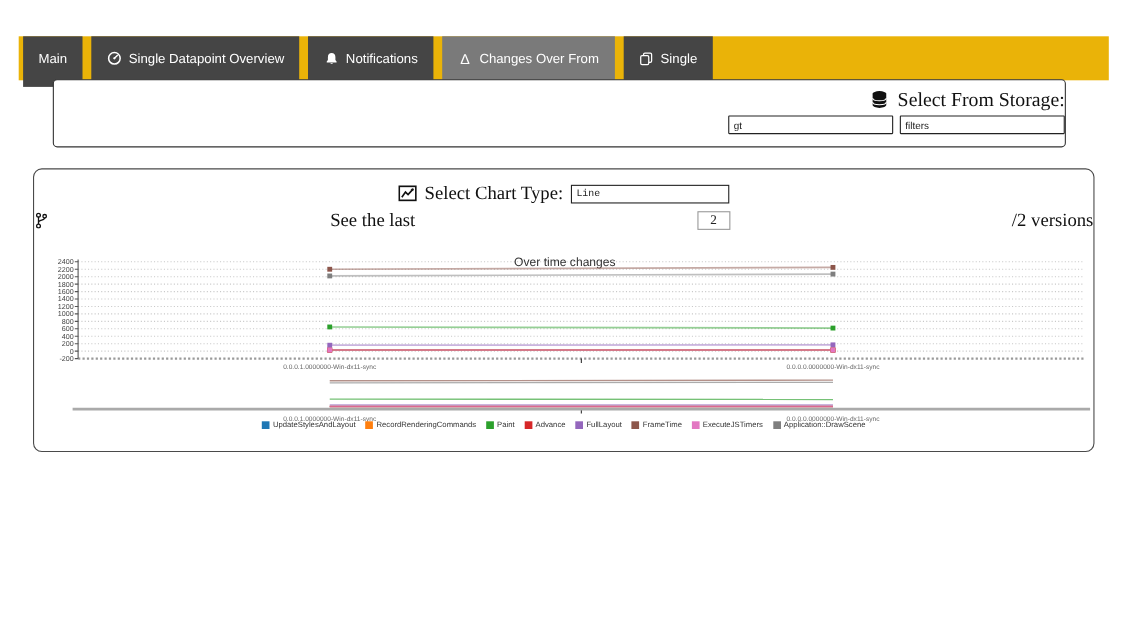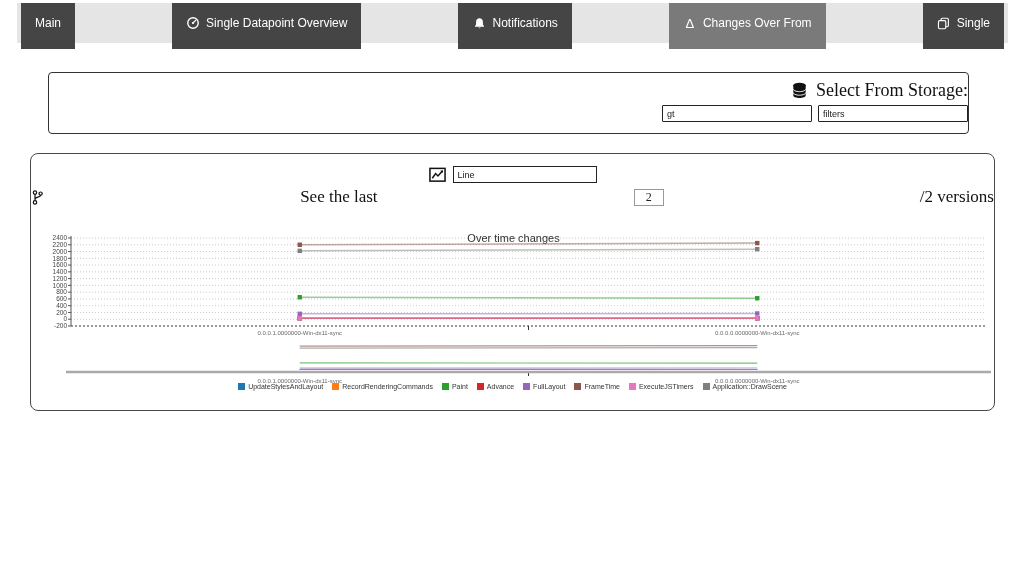--- a/index.html
+++ b/index.html
@@ -1,21 +1,21 @@
 <!DOCTYPE html>
 <html><head>
 <meta charset="utf-8">
 <style>
   * { margin:0; padding:0; box-sizing:border-box; }
   html,body { width:1024px; height:576px; background:#fff; overflow:hidden;
               font-family:"Liberation Sans", sans-serif; position:relative; }
 
   
-  .navbar { position:absolute; left:17px; top:3px; width:991px; height:40px;
-            background:#e5e5e5; display:flex; justify-content:space-between;
+  .navbar { position:absolute; left:17px; top:33px; width:991px; height:40px;
+            background:#eab308; display:flex; justify-content:flex-start;
             align-items:flex-start; overflow:visible; }
   .nav-link { box-sizing:content-box; height:40px; padding:0 14px 6px 14px; margin:0 4px;
               background:#454545; color:#fff; font-size:12px; display:flex;
               align-items:center; gap:6px; cursor:pointer; white-space:nowrap; }
   .nav-link.active { background:#7a7a7a; }
   .nav-ico { width:14px; height:14px; display:inline-flex; align-items:center;
              justify-content:center; flex:0 0 auto; }
   .delta-glyph { font-size:13px; font-weight:400; line-height:1; }
 
   
@@ -30,21 +30,21 @@
 
   
   .chart-panel { position:absolute; left:30px; top:153px; width:965px; height:258px;
                  border:1px solid #4a4a4a; border-radius:8px; background:#fff; }
   .ctrl-row { display:flex; justify-content:center; align-items:center; gap:7px;
               font-family:"Liberation Serif", serif; font-size:17px; color:#111; }
   .ctrl-row.first { margin-top:12px; }
   .ctrl-row.second { margin-top:4px;justify-content:space-between; }
   .ctrl-ico { width:17px; height:16px; display:inline-flex; align-items:center; }
   input.chart-type { width:144px; height:17px; border:1px solid #222; font-size:9px;
-                     padding:0 4px; color:#222; font-family:Liberation Sans, sans-serif; }
+                     padding:0 4px; color:#222; font-family:Liberation Mono, monospace; }
   input.versions { width:30px; height:17px; border:1px solid #999; text-align:center;
                    font-size:12px; color:#222; font-family:"Liberation Serif", serif; }
 
   .chart-svg { position:absolute; left:0; top:0; pointer-events:none; }
 
   .legend { position:absolute; left:0; right:0; top:229px; display:flex;
             justify-content:center; align-items:center; gap:9px; }
   .legend-item { display:flex; align-items:center; gap:3px; }
   .legend-swatch { width:7px; height:7px; display:inline-block; }
   .legend-label { font-size:7px; color:#333; line-height:1; }
@@ -109,20 +109,21 @@
 
 <div class="chart-panel">
   <div class="ctrl-row first">
     <span class="ctrl-ico">
       <svg width="17" height="16" viewBox="0 0 18 16">
           <rect x="1" y="1" width="16" height="13.5" fill="none" stroke="#111" stroke-width="1.6"></rect>
           <path d="M3.5 11.5 L7 6.5 L9.5 9 L14.5 3.5" fill="none" stroke="#111" stroke-width="1.6"></path>
           <path d="M14.8 3.2 l-3 .4 2.6 2.2 z" fill="#111"></path>
         </svg>
     </span>
+    <span>Select Chart Type:</span>
     <input class="chart-type" type="text" value="Line" style="">
   </div>
   <div class="ctrl-row second">
     <span class="ctrl-ico" style="width:13px;">
       <svg width="12" height="15" viewBox="0 0 12 15">
           <circle cx="4" cy="2.6" r="1.7" fill="none" stroke="#111" stroke-width="1.2"></circle>
           <circle cx="4" cy="12.4" r="1.7" fill="none" stroke="#111" stroke-width="1.2"></circle>
           <circle cx="9.6" cy="3.6" r="1.6" fill="none" stroke="#111" stroke-width="1.2"></circle>
           <path d="M4 4.3v6.4 M4 9.2c0-2.6 5.6-1.6 5.6-4" fill="none" stroke="#111" stroke-width="1.2"></path>
         </svg>

